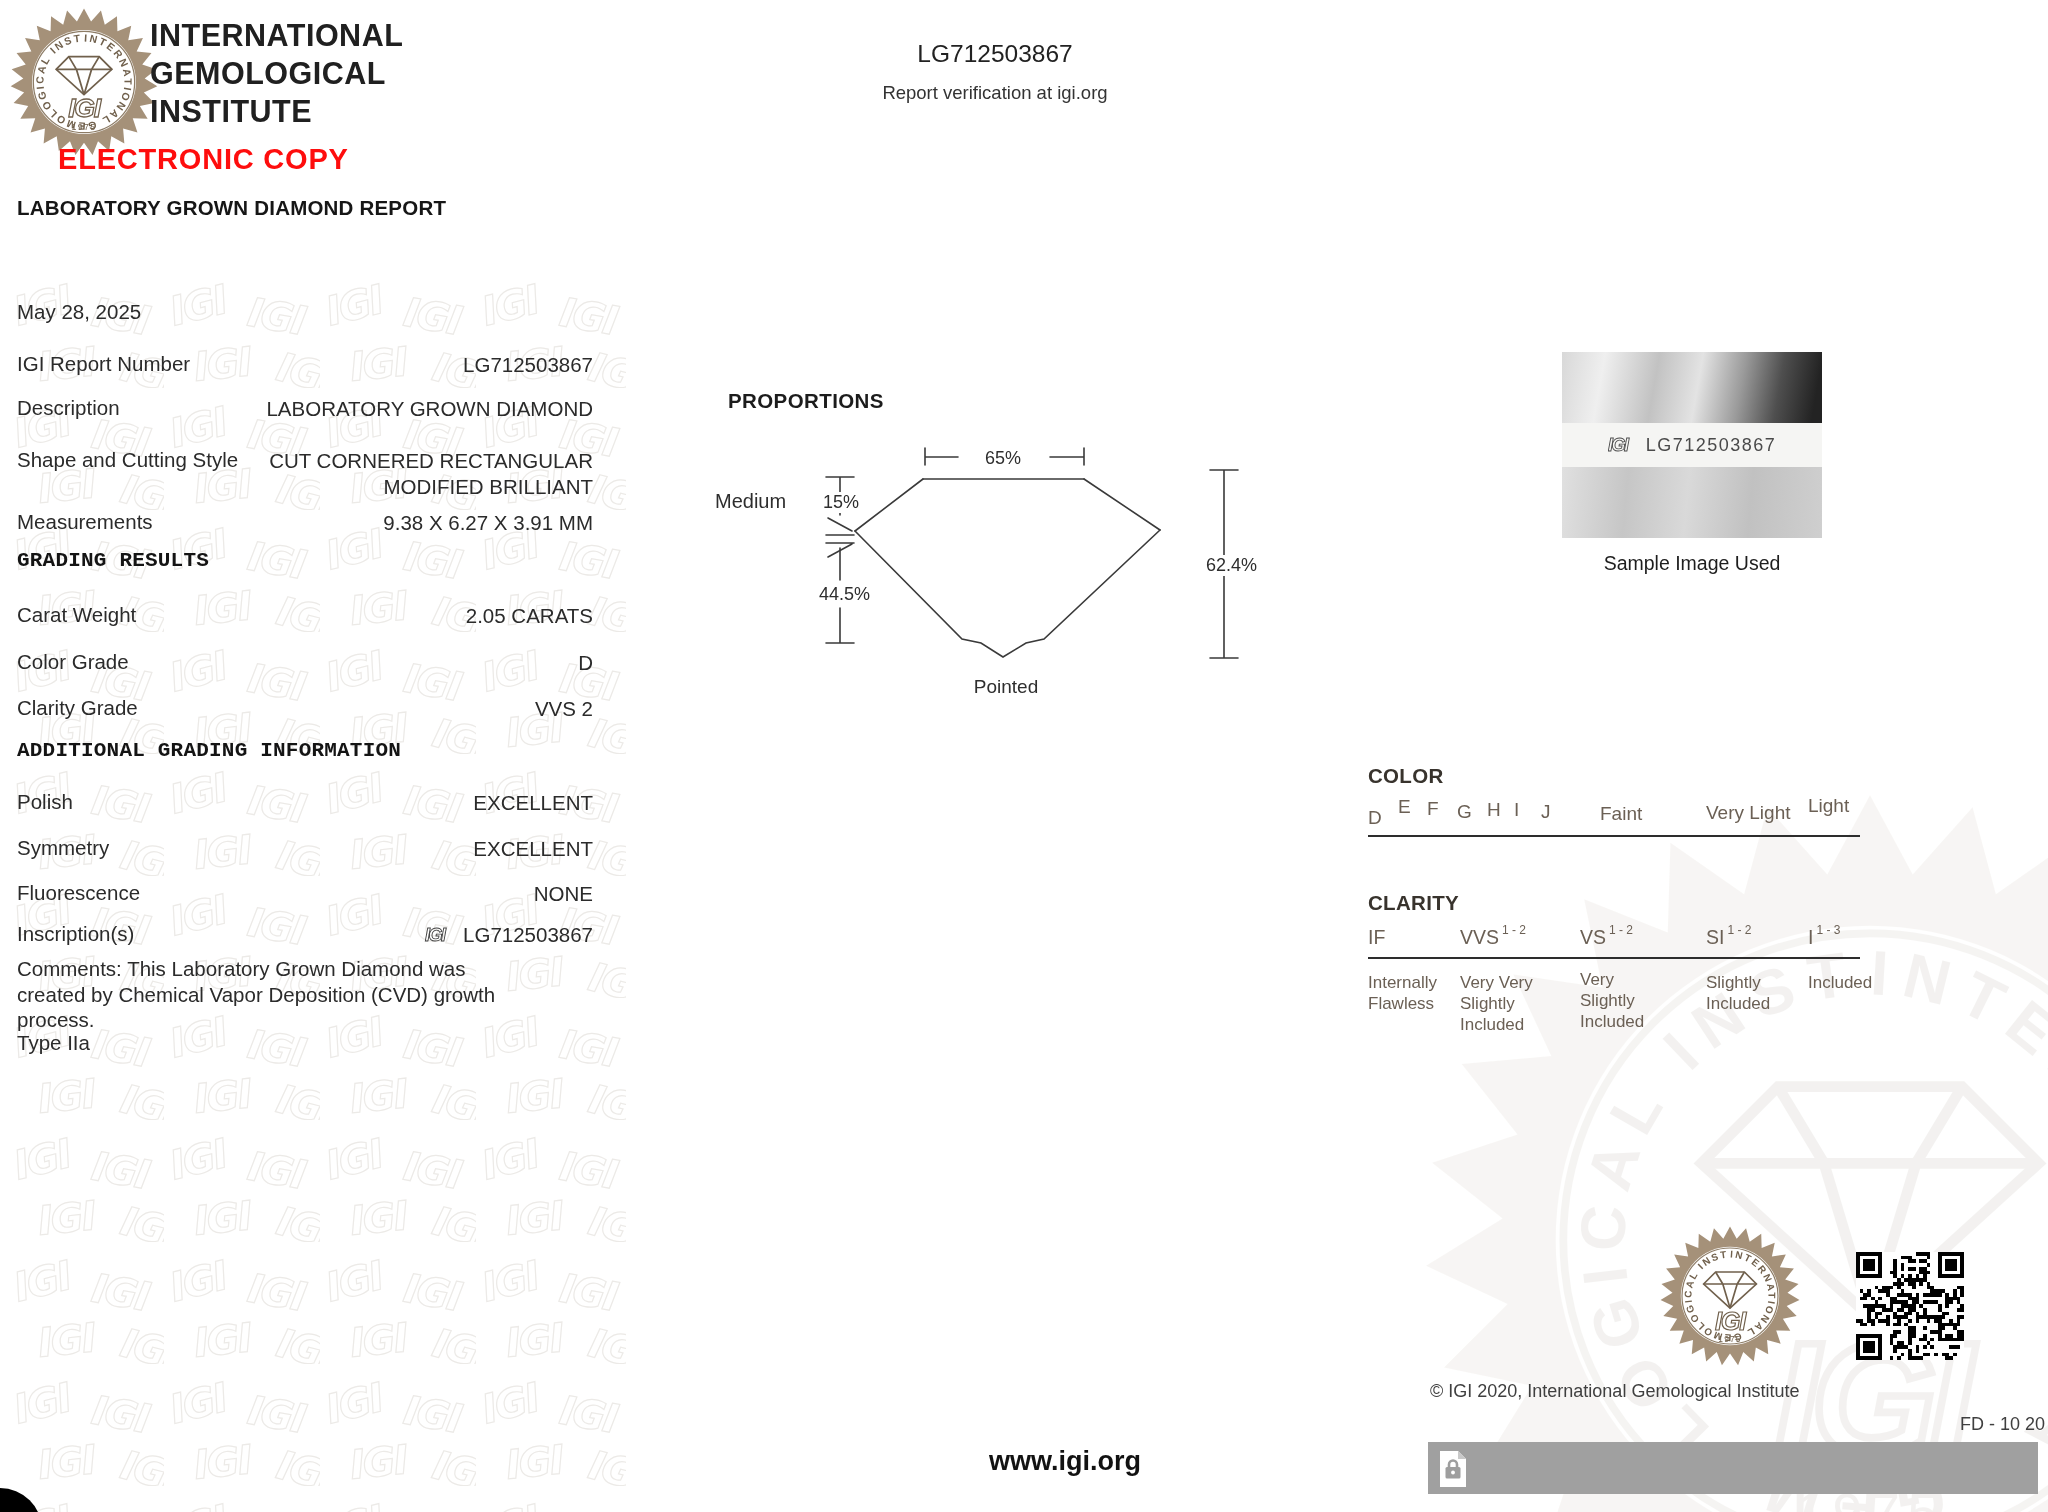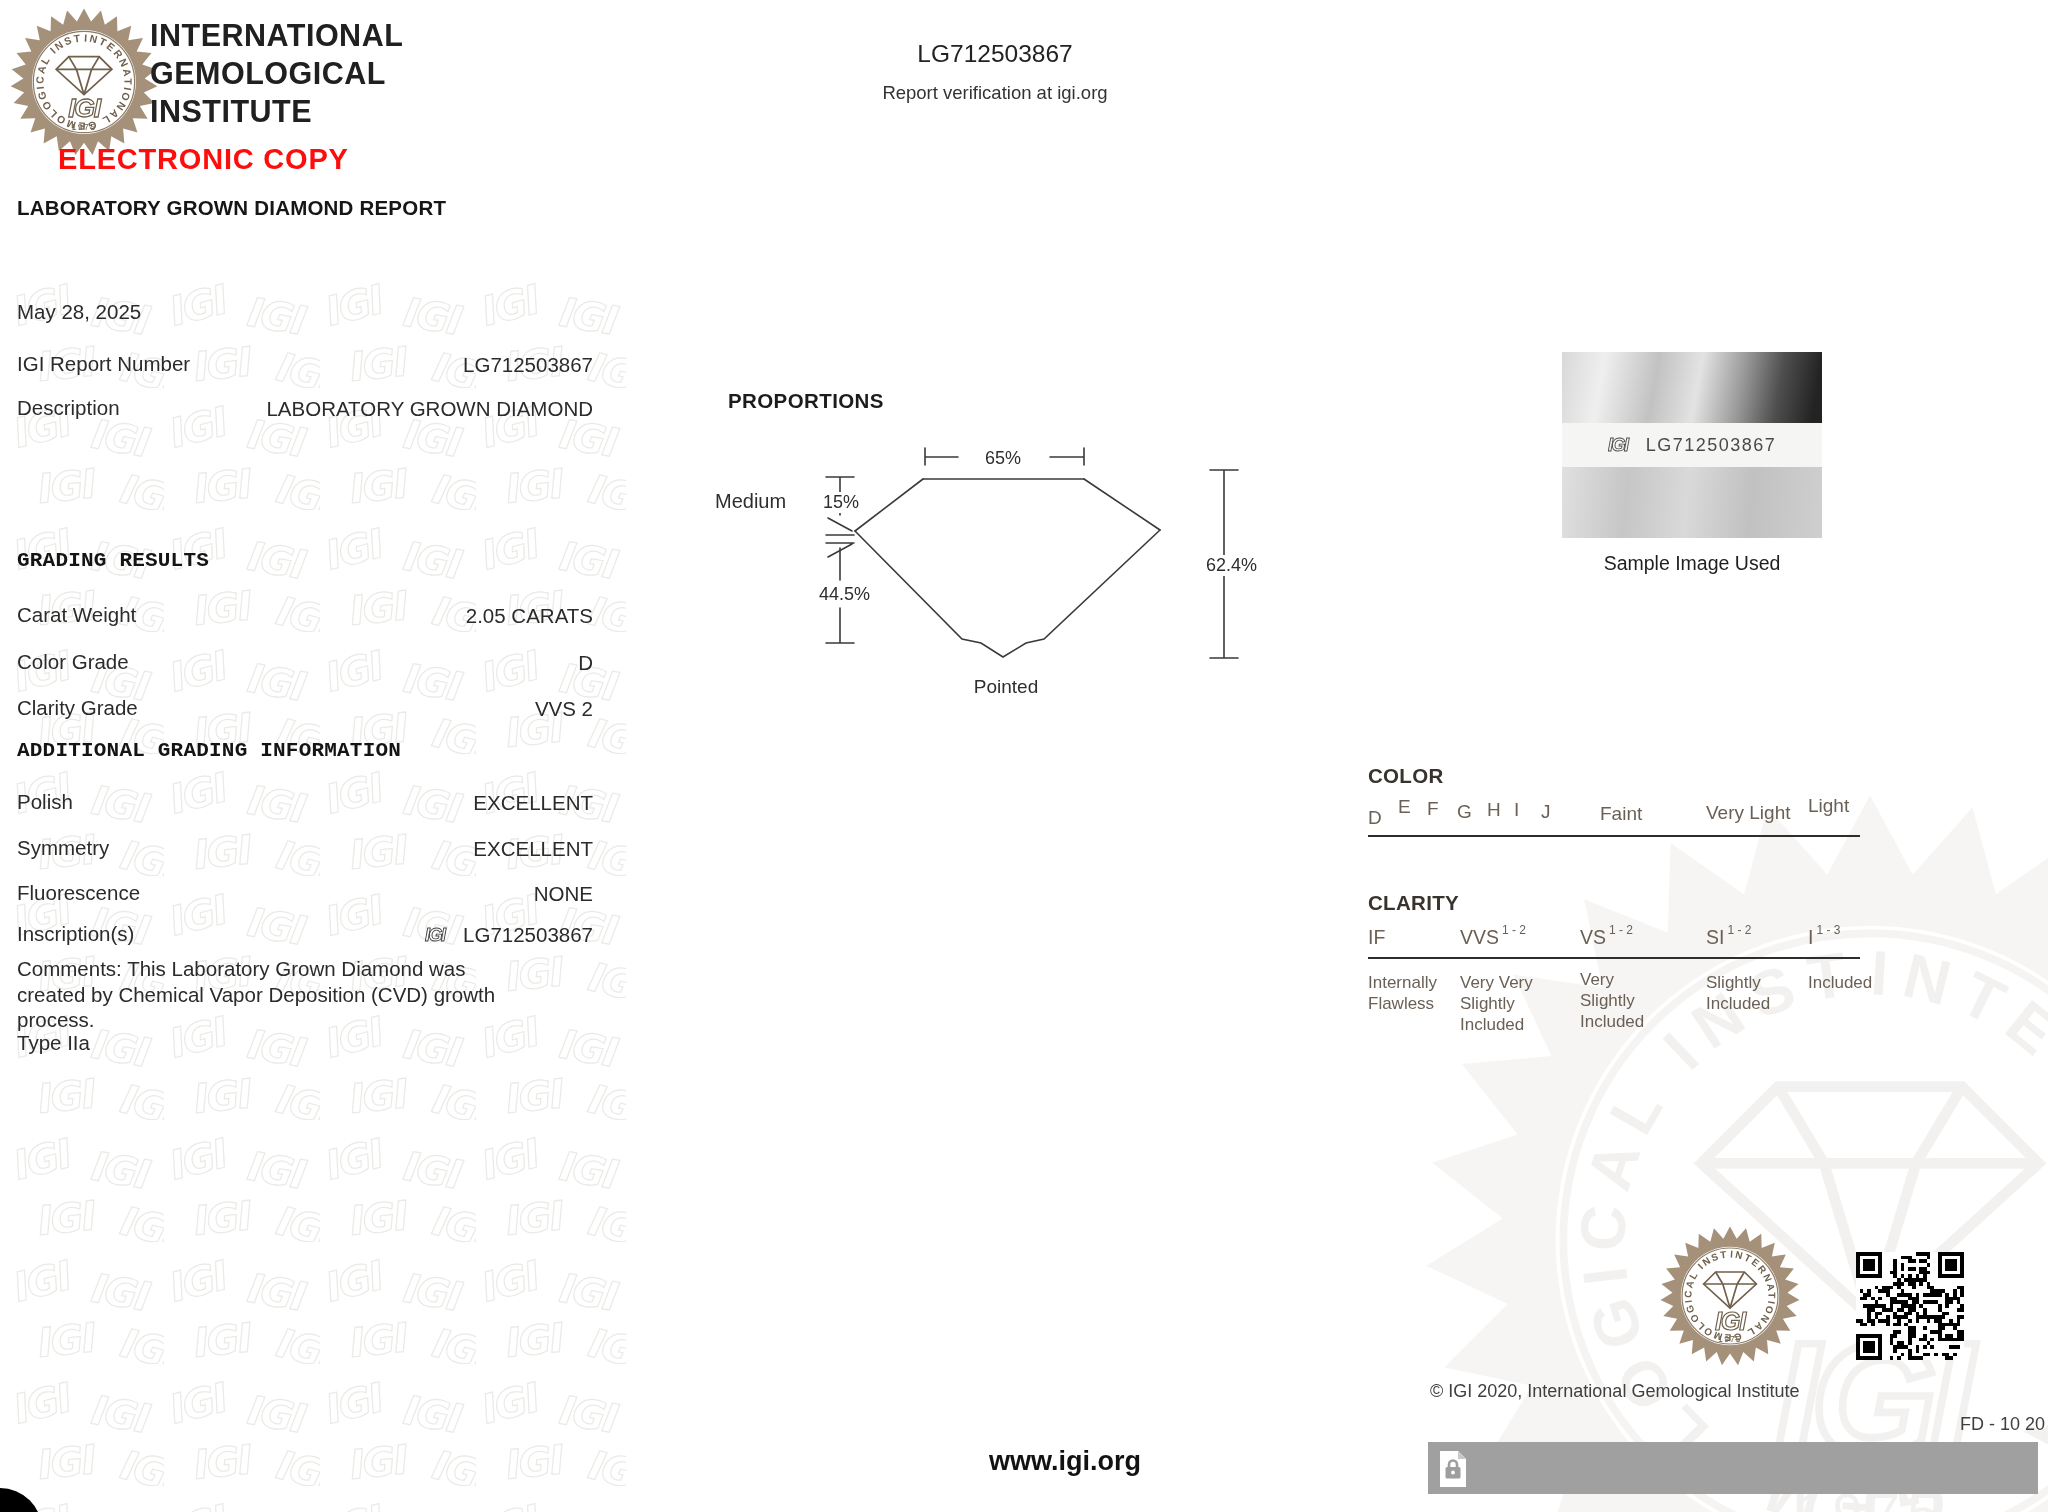--- a/index.html
+++ b/index.html
@@ -118,20 +118,29 @@
 
   <div class="abs" style="left:17px;top:300px;font-size:20.5px">May 28, 2025</div>
 
   <div class="row" style="top:352px">
     <span class="lbl">IGI Report Number</span>
     <span class="val">LG712503867</span>
   </div>
   <div class="row" style="top:396px">
     <span class="lbl">Description</span>
     <span class="val">LABORATORY GROWN DIAMOND</span>
+  </div>
+  <div class="row" style="top:448px">
+    <span class="lbl">Shape and Cutting Style</span>
+    <span class="val">CUT CORNERED RECTANGULAR
+MODIFIED BRILLIANT</span>
+  </div>
+  <div class="row" style="top:510px">
+    <span class="lbl">Measurements</span>
+    <span class="val">9.38 X 6.27 X 3.91 MM</span>
   </div>
 
   <div class="sec-hdr" style="top:549px">GRADING RESULTS</div>
   <div class="row" style="top:603px">
     <span class="lbl">Carat Weight</span>
     <span class="val">2.05 CARATS</span>
   </div>
   <div class="row" style="top:650px">
     <span class="lbl">Color Grade</span>
     <span class="val">D</span>

